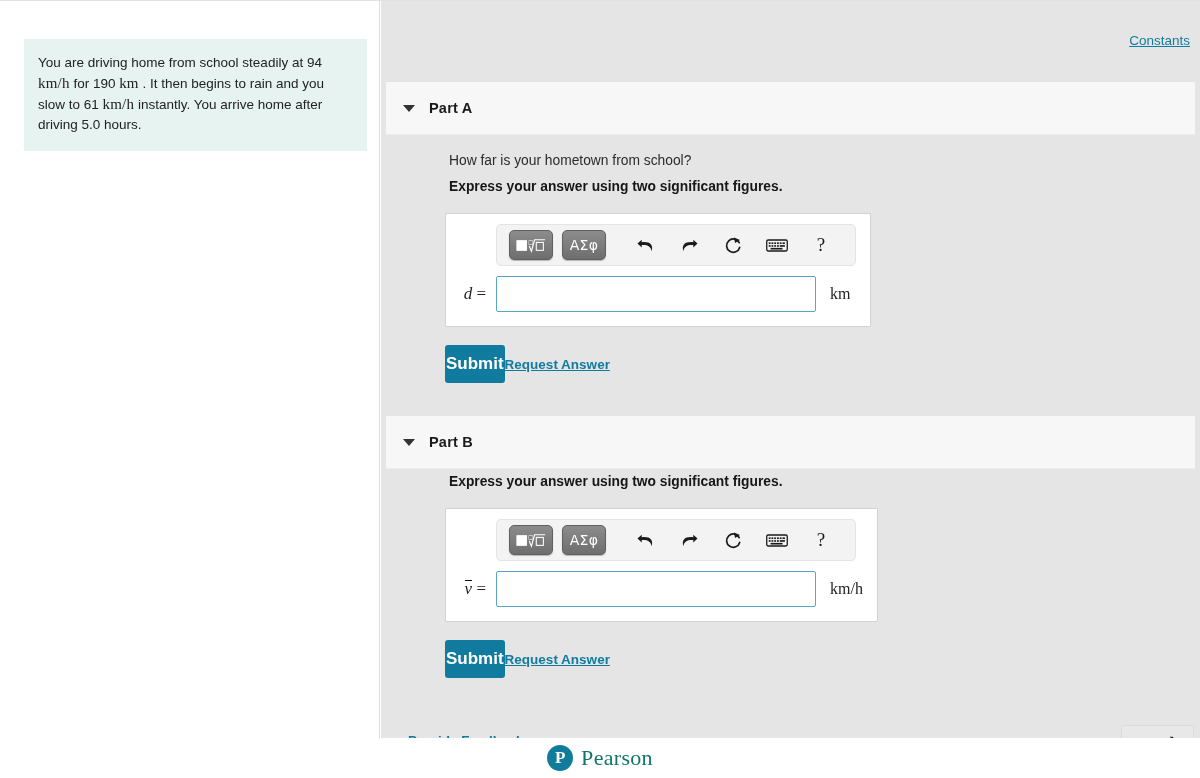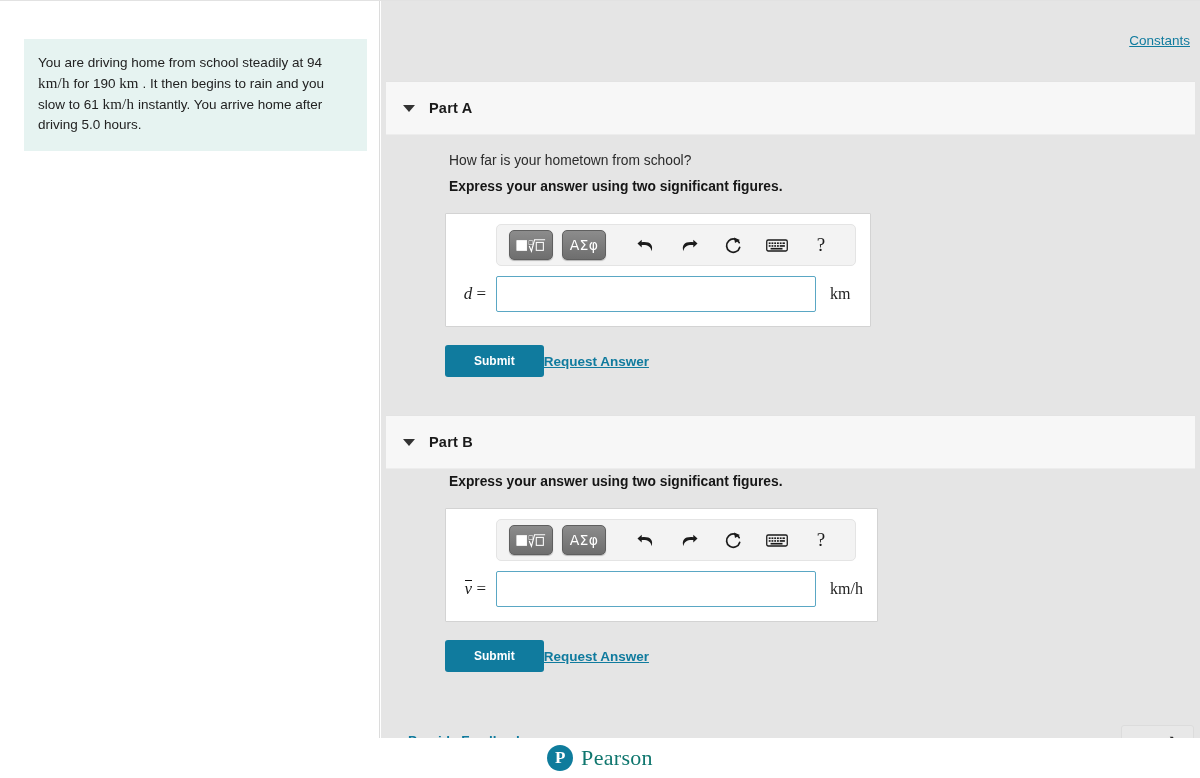--- a/index.html
+++ b/index.html
@@ -199,23 +199,23 @@
     margin-left: 64px;
     margin-top: 18px;
     display: flex;
     align-items: center;
   }
   .btn-submit {
     background: #107b9e;
     color: #fff;
     border: none;
     border-radius: 3px;
-    font-size: 12px;
+    font-size: 17px;
     font-weight: bold;
-    padding: 9px 29px;
+    padding: 9px 1px;
     cursor: pointer;
     font-family: "Liberation Sans", sans-serif;
   }
   .req-link { }
 
   
   .footer-area {
     position: absolute;
     left: 381px; top: 718px;
     width: 819px; height: 60px;

